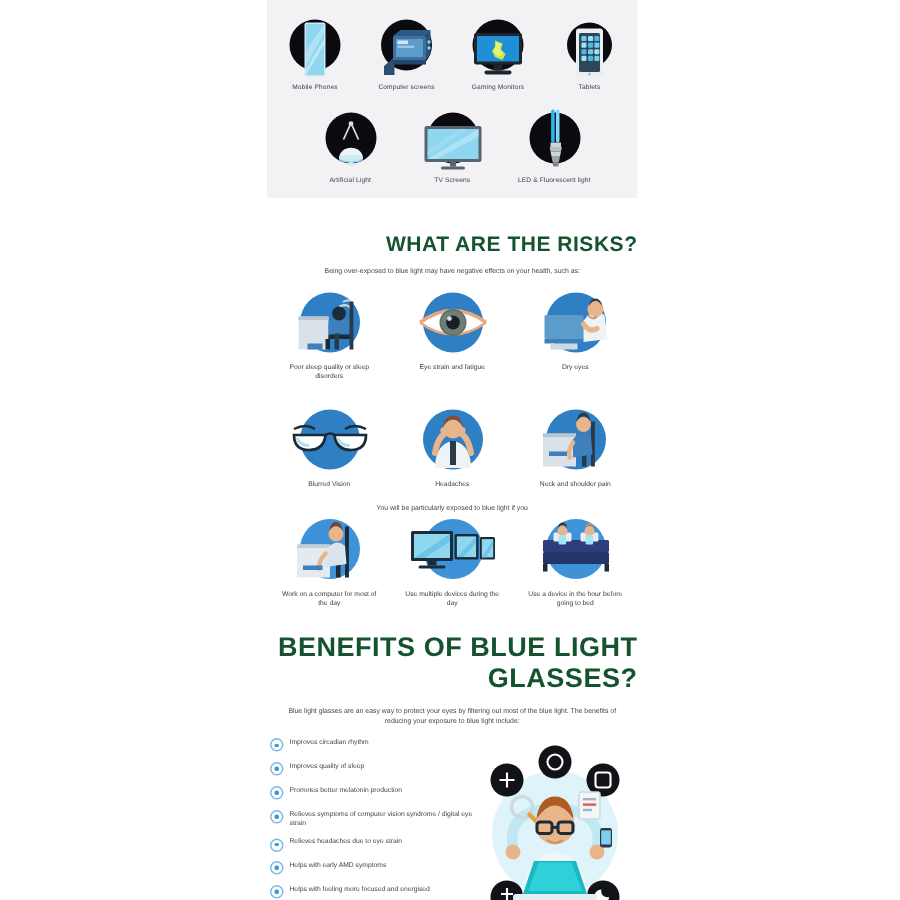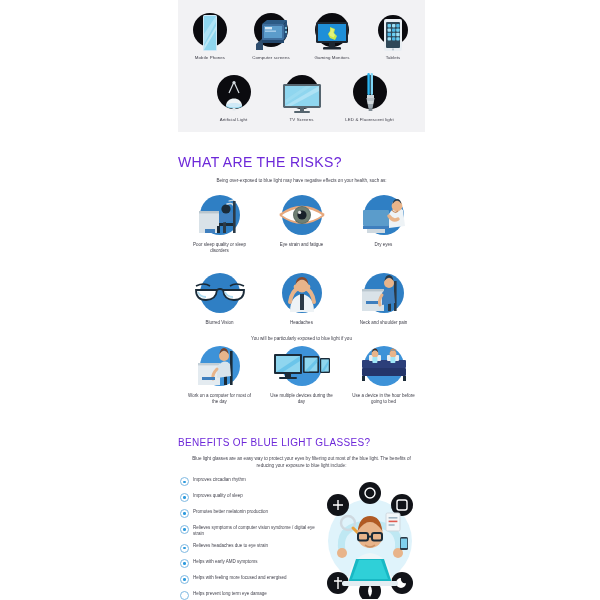--- a/index.html
+++ b/index.html
@@ -17,23 +17,23 @@
   .src-row.row2 .src-item{width:68px;}
   .src-item{display:flex;flex-direction:column;align-items:center;}
   .src-art{height:44px;display:flex;align-items:flex-end;justify-content:center;position:relative;}
   .src-cap{font-size:4.4px;color:#3b3b46;text-align:center;margin-top:3px;line-height:1.25;letter-spacing:.1px;}
   .blob{position:absolute;left:50%;top:50%;transform:translate(-50%,-50%);
         width:34px;height:34px;border-radius:50%;background:#0b0b0f;}
   .blob.small{width:30px;height:30px;}
   .art-svg{position:relative;z-index:2;display:block;}
 
   
-  .h-sec{color:#6d28d9;font-weight:normal;text-align:left;letter-spacing:.35px;}
+  .h-sec{color:#14532d;font-weight:bold;text-align:right;letter-spacing:.35px;}
   .h-risks{font-size:14px;margin:22px 0 0 0;}
-  .h-benefits{font-size:10px;margin:32px 0 0 0;}
+  .h-benefits{font-size:18px;margin:16px 0 0 0;}
   .sub{font-size:4.6px;color:#43434e;text-align:center;line-height:1.6;margin:7px auto 0 auto;width:182px;}
   .sub.wide{width:228px;}
   .lead-in{font-size:4.6px;color:#43434e;text-align:center;margin:10px 0 2px 0;}
 
   
   .grid3{display:flex;justify-content:center;margin-top:6px;}
   .cell{width:82px;display:flex;flex-direction:column;align-items:center;}
   .cell-art{height:46px;width:100%;display:flex;align-items:center;justify-content:center;position:relative;}
   .cell-cap{font-size:4.5px;color:#3b3b46;text-align:center;line-height:1.3;margin-top:4px;width:64px;}
   .cblob{position:absolute;left:50%;top:50%;transform:translate(-50%,-50%);

